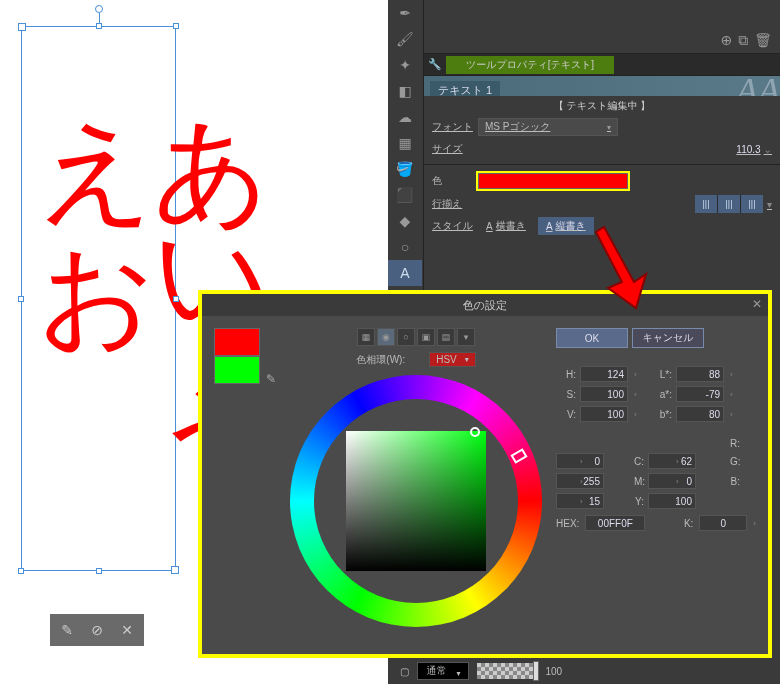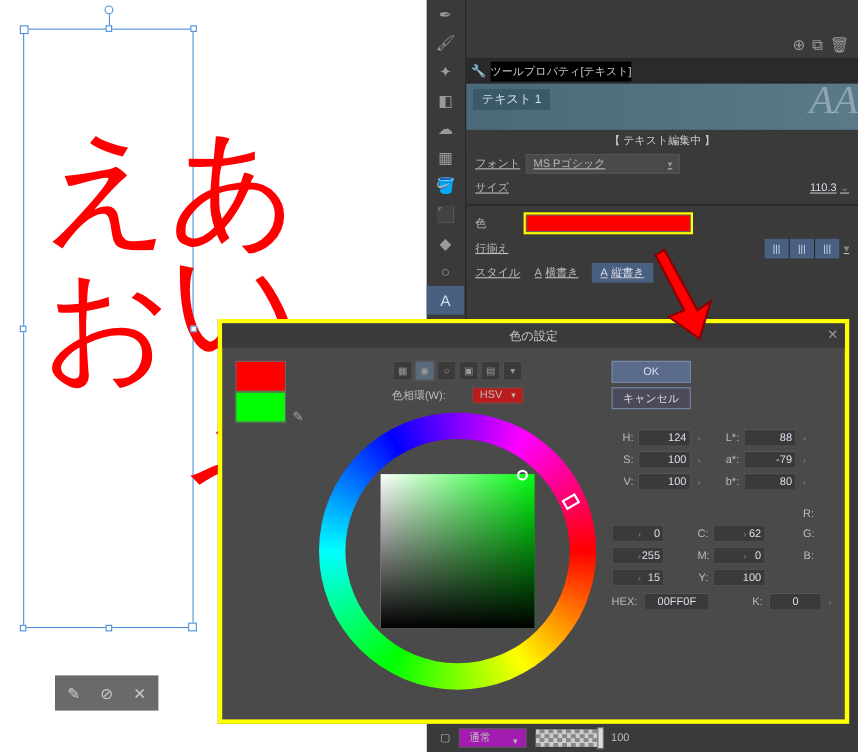--- a/index.html
+++ b/index.html
@@ -26,23 +26,23 @@
     .main-panel { position: absolute; right: 0; top: 0; width: 392px; height: 684px; background: #3a3a3a; }
     .tool-col { position: absolute; left: 0; top: 0; width: 36px; height: 300px; background: #3a3a3a; border-right: 1px solid #222; }
     .tool-col .tico { width: 34px; height: 26px; display: flex; align-items: center; justify-content: center; color: #999; font-size: 14px; }
     .tico.sel { background: #4a6080; color: #cde; }
     
     .prop-area { position: absolute; left: 36px; top: 0; right: 0; background: #3a3a3a; }
     .top-icons { height: 54px; border-bottom: 1px solid #222; position: relative; }
     .top-icons .ico { position: absolute; right: 8px; bottom: 4px; display: flex; gap: 6px; color: #999; font-size: 14px; }
     .panel-tab { display: flex; align-items: center; height: 22px; background: #2a2a2a; border-bottom: 1px solid #222; }
     .panel-tab .wrench { width: 22px; text-align: center; color: #999; font-size: 11px; }
-    .panel-tab .tabt { background: #000000; color: #ccc; font-size: 10px; padding: 2px 0; }
-    
-    .tool-name { position: relative; height: 42px; background: linear-gradient(90deg, #4a6a7a 0%, #5a7a8a 100%); overflow: hidden; }
+    .panel-tab .tabt { background: #4d7c0f; color: #ccc; font-size: 10px; padding: 2px 20px; }
+    
+    .tool-name { position: relative; height: 20px; background: linear-gradient(90deg, #4a6a7a 0%, #5a7a8a 100%); overflow: hidden; }
     .tool-name .nm { position: absolute; left: 6px; top: 5px; color: #dde; font-size: 11px; background: #3a5a6a; padding: 2px 8px; }
     .tool-name .aa { position: absolute; right: 0; top: -6px; font-size: 36px; font-style: italic; color: rgba(200,210,220,0.5); font-family: serif; }
     .editing { text-align: center; color: #ccc; font-size: 10px; padding: 3px; background: #3a3a3a; }
     
     .prow { display: flex; align-items: center; height: 22px; padding: 0 8px; color: #bbb; font-size: 10px; text-decoration: underline; }
     .prow .lbl { width: 46px; }
     .prow .spacer { flex: 1; }
     .prow .val { color: #dde; }
     .prow .drop { background: #4a4a4a; border: 1px solid #555; padding: 1px 6px; min-width: 140px; display: flex; align-items: center; justify-content: space-between; }
     .prow .drop .arr { font-size: 8px; color: #999; }
@@ -82,33 +82,33 @@
     .hsv-row .drop { background: #b91c1c; border: 1px solid #555; padding: 1px 6px; display: flex; align-items: center; gap: 8px; }
     
     .wheel { position: relative; width: 252px; height: 252px; }
     .ring { position: absolute; inset: 0; border-radius: 50%; background: conic-gradient(from 90deg, #ff0000, #ff8000, #ffff00, #80ff00, #00ff00, #00ff80, #00ffff, #0080ff, #0000ff, #8000ff, #ff00ff, #ff0080, #ff0000); }
     .ring-inner { position: absolute; inset: 24px; border-radius: 50%; background: #4a4a4a; }
     .sv-box { position: absolute; left: 56px; top: 56px; width: 140px; height: 140px; background: linear-gradient(to bottom, transparent, #000), linear-gradient(to right, #fff, #00ff0f); }
     .ring-marker { position: absolute; width: 14px; height: 10px; border: 2px solid #fff; transform: rotate(-30deg); right: 16px; top: 76px; }
     .sv-marker { position: absolute; width: 10px; height: 10px; border: 2px solid #fff; border-radius: 50%; left: 180px; top: 52px; }
     
     .right-col { width: 200px; display: flex; flex-direction: column; }
-    .btn-row { display: flex; flex-direction: column; gap: 4px; align-items: flex-start; margin-bottom: 18px; }
+    .btn-row { display: flex; flex-direction: row; gap: 4px; align-items: flex-end; margin-bottom: 18px; }
     .dlg-btn { width: 72px; height: 20px; background: #5a6a8a; border: 1px solid #7a8aaa; color: #dde; font-size: 10px; display: flex; align-items: center; justify-content: center; }
     .dlg-btn.cancel { background: #4a4a5a; }
     
     .vals { display: grid; grid-template-columns: 20px 50px 10px 24px 50px 10px; gap: 4px 4px; font-size: 10px; color: #bbb; align-items: center; }
     .vals .l { text-align: right; }
     .vals input { width: 48px; height: 16px; background: #3a3a3a; border: 1px solid #555; color: #dde; font-size: 10px; text-align: right; padding-right: 3px; }
     .vals .ar { color: #888; font-size: 8px; }
     .hex-row { display: flex; align-items: center; gap: 6px; margin-top: 6px; font-size: 10px; color: #bbb; }
     .hex-row input { width: 60px; height: 16px; background: #3a3a3a; border: 1px solid #555; color: #dde; font-size: 10px; text-align: center; }
     
     .bottom-bar { position: absolute; bottom: 0; left: 392px; right: 0; height: 26px; background: #3a3a3a; display: flex; align-items: center; padding: 0 8px; gap: 8px; font-size: 10px; color: #bbb; }
-    .bottom-bar .drop { background: #a21caf; border: 1px solid #555; padding: 1px 8px; display: flex; align-items: flex-end; gap: 20px; }
+    .bottom-bar .drop { background: #000000; border: 1px solid #555; padding: 1px 8px; display: flex; align-items: flex-end; gap: 10px; }
     .checker { width: 60px; height: 16px; background: repeating-conic-gradient(#888 0 25%, #ccc 0 50%) 0 0/8px 8px; position: relative; }
     .checker .knob { position: absolute; right: -2px; top: -2px; width: 6px; height: 20px; background: #ddd; border: 1px solid #666; }
   </style>
 </head>
 <body>
 
 <div class="text-bbox">
   <div class="rot-line"></div>
   <div class="rot-handle"></div>
   <div class="handle tr"></div>

